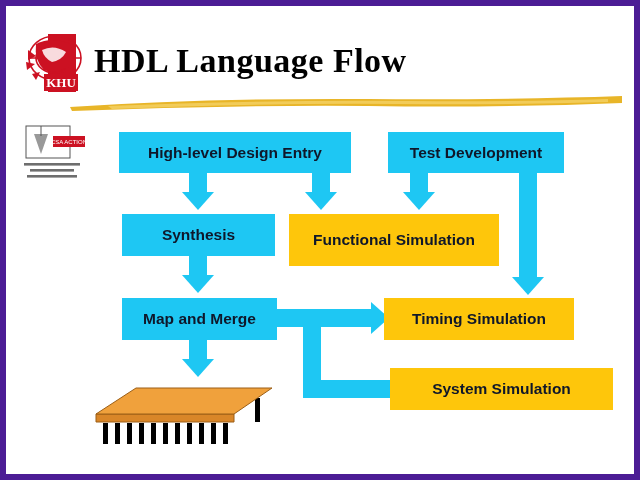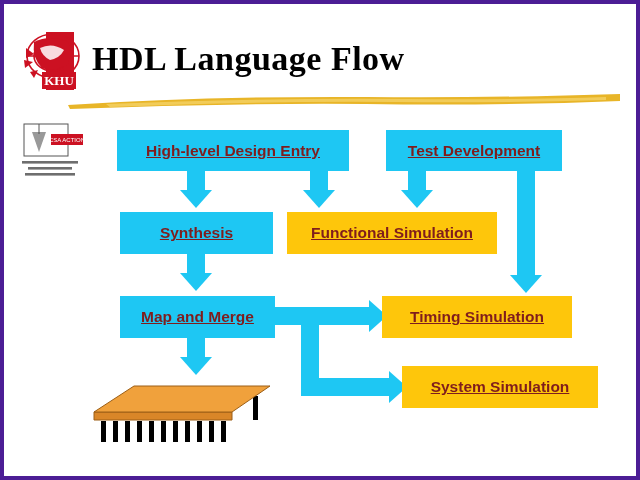--- a/index.html
+++ b/index.html
@@ -5,21 +5,21 @@
   html, body {
     margin: 0;
     padding: 0;
     background: #6b6b6b;
   }
   #slide {
     position: relative;
     width: 640px;
     height: 480px;
     background: #ffffff;
-    border: 4px solid #4c1d95;
+    border: 6px solid #4c1d95;
     box-sizing: border-box;
     overflow: hidden;
     font-family: "Liberation Sans", sans-serif;
   }
 
   
   #khu-logo {
     position: absolute;
     left: 16px;
     top: 24px;
@@ -53,26 +53,25 @@
   }
 
   
   .node {
     position: absolute;
     display: flex;
     align-items: center;
     justify-content: center;
     font-weight: bold;
     font-size: 15.5px;
-    color: #7f1d1d;
+    color: #0f172a;
     text-align: center;
     line-height: 1.1;
     box-sizing: border-box;
     white-space: nowrap;
-    text-decoration: underline;
   }
   .node.cyan  { background: #1ec7f3; }
   .node.gold  { background: #fec60b; }
 
   
   .conn {
     position: absolute;
     background: #1ec7f3;
   }
   .arrow-down {
@@ -175,33 +174,33 @@
   </div>
 
   <div class="node cyan" style="left:382px; top:126px; width:176px; height:41px;">
     <span>Test Development</span>
   </div>
 
   <div class="node cyan" style="left:116px; top:208px; width:153px; height:42px;">
     <span>Synthesis</span>
   </div>
 
-  <div class="node gold" style="left:283px; top:208px; width:210px; height:42px;">
+  <div class="node gold" style="left:283px; top:208px; width:210px; height:52px;">
     <span>Functional Simulation</span>
   </div>
 
   <div class="node gold" style="left:378px; top:292px; width:190px; height:42px;">
     <span>Timing Simulation</span>
   </div>
 
   <div class="node cyan" style="left:116px; top:292px; width:155px; height:42px;">
     <span>Map and Merge</span>
   </div>
 
-  <div class="node gold" style="left:398px; top:362px; width:196px; height:42px;">
+  <div class="node gold" style="left:384px; top:362px; width:223px; height:42px;">
     <span>System Simulation</span>
   </div>
 
   <div id="chip">
     <svg viewBox="0 0 180 72" width="180" height="72">
 
       <rect x="161" y="24" width="5" height="24" fill="#000000"></rect>
 
       <polygon points="2,40 140,40 140,48 2,48" fill="#d98628" stroke="#9c5f17" stroke-width="1"></polygon>
 

